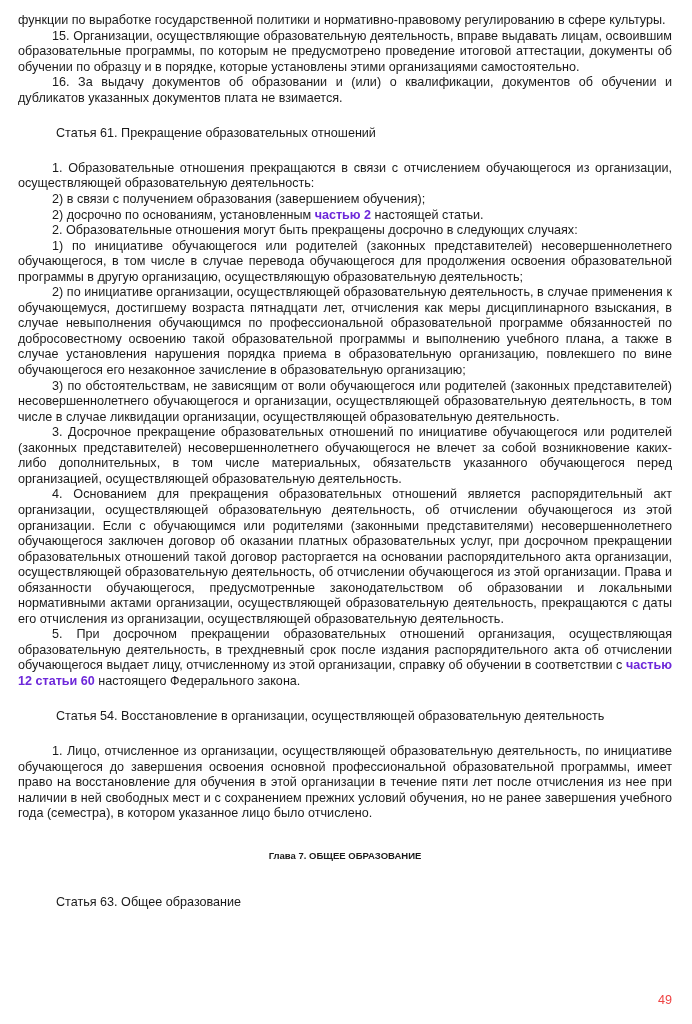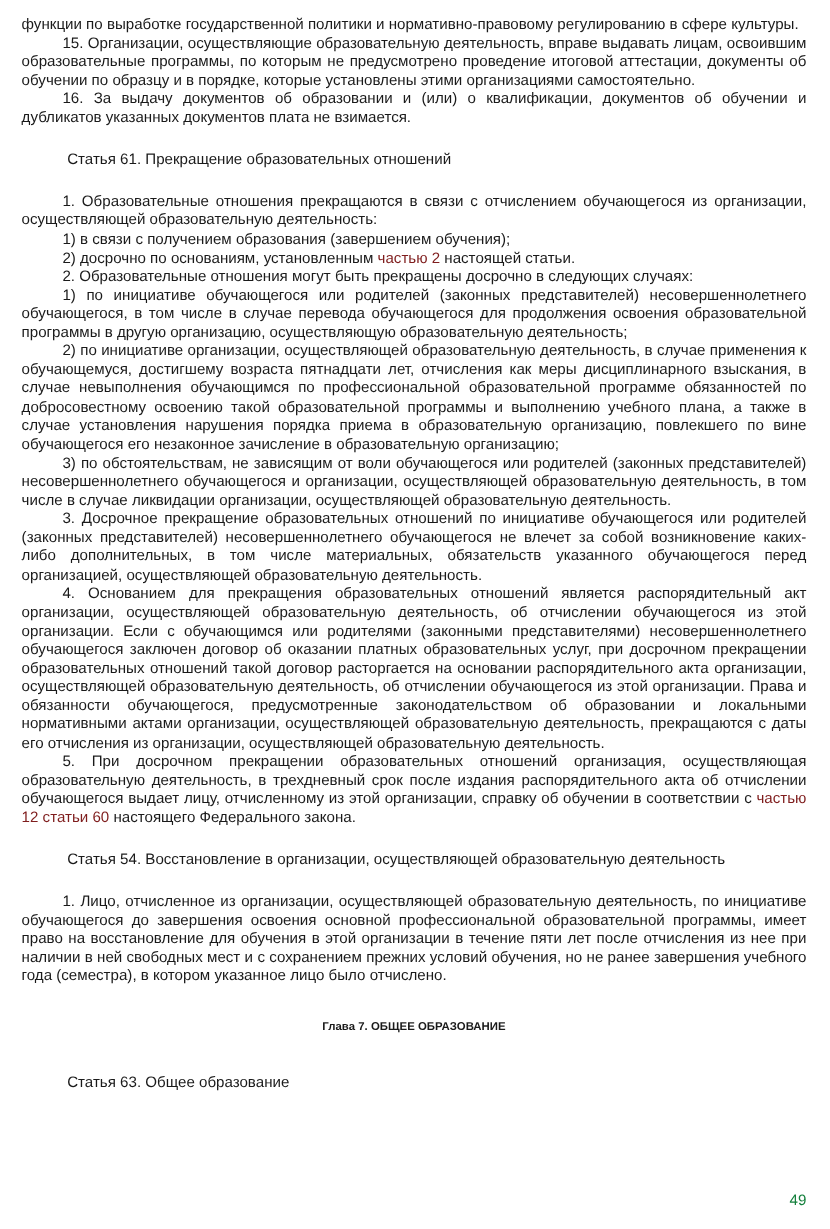--- a/index.html
+++ b/index.html
@@ -8,35 +8,35 @@
     position: absolute; left: 18px; top: 13px; width: 654px;
     font-family: "Liberation Sans", sans-serif;
     font-size: 12.6px; line-height: 15.55px; color: #1a1a1a;
     font-stretch: condensed;
   }
   .p { margin: 0; text-align: justify; text-indent: 34px; }
   .p.noindent { text-indent: 0; }
   .heading { margin: 4px; text-indent: 34px; }
   .gap { height: 15.55px; }
   .chapter { margin: 11px; text-align: center; font-weight: bold; font-size: 9.5px; }
-  a.link { color: #7f1d1d; text-decoration: none; }
-  .pagenum { position: absolute; right: 20px; top: 993px; font-family: "Liberation Sans", sans-serif; font-size: 12.6px; color: #15803d; }
+  a.link { color: #6d28d9; text-decoration: none; font-weight: bold; }
+  .pagenum { position: absolute; right: 20px; top: 993px; font-family: "Liberation Sans", sans-serif; font-size: 12.6px; color: #ef4444; }
 </style>
 </head>
 <body>
 
 <div class="page">
   <p class="p noindent">функции по выработке государственной политики и нормативно-правовому регулированию в сфере культуры.</p>
   <p class="p">15. Организации, осуществляющие образовательную деятельность, вправе выдавать лицам, освоившим образовательные программы, по которым не предусмотрено проведение итоговой аттестации, документы об обучении по образцу и в порядке, которые установлены этими организациями самостоятельно.</p>
   <p class="p">16. За выдачу документов об образовании и (или) о квалификации, документов об обучении и дубликатов указанных документов плата не взимается.</p>
   <div class="gap"></div>
   <p class="heading">Статья 61. Прекращение образовательных отношений</p>
   <div class="gap"></div>
   <p class="p">1. Образовательные отношения прекращаются в связи с отчислением обучающегося из организации, осуществляющей образовательную деятельность:</p>
-  <p class="p">1) в связи с получением образования (завершением обучения);</p>
+  <p class="p">2) в связи с получением образования (завершением обучения);</p>
   <p class="p"><span>2) досрочно по основаниям, установленным </span><a class="link" href="#">частью 2</a><span> настоящей статьи.</span></p>
   <p class="p">2. Образовательные отношения могут быть прекращены досрочно в следующих случаях:</p>
   <p class="p">1) по инициативе обучающегося или родителей (законных представителей) несовершеннолетнего обучающегося, в том числе в случае перевода обучающегося для продолжения освоения образовательной программы в другую организацию, осуществляющую образовательную деятельность;</p>
   <p class="p">2) по инициативе организации, осуществляющей образовательную деятельность, в случае применения к обучающемуся, достигшему возраста пятнадцати лет, отчисления как меры дисциплинарного взыскания, в случае невыполнения обучающимся по профессиональной образовательной программе обязанностей по добросовестному освоению такой образовательной программы и выполнению учебного плана, а также в случае установления нарушения порядка приема в образовательную организацию, повлекшего по вине обучающегося его незаконное зачисление в образовательную организацию;</p>
   <p class="p">3) по обстоятельствам, не зависящим от воли обучающегося или родителей (законных представителей) несовершеннолетнего обучающегося и организации, осуществляющей образовательную деятельность, в том числе в случае ликвидации организации, осуществляющей образовательную деятельность.</p>
   <p class="p">3. Досрочное прекращение образовательных отношений по инициативе обучающегося или родителей (законных представителей) несовершеннолетнего обучающегося не влечет за собой возникновение каких-либо дополнительных, в том числе материальных, обязательств указанного обучающегося перед организацией, осуществляющей образовательную деятельность.</p>
   <p class="p">4. Основанием для прекращения образовательных отношений является распорядительный акт организации, осуществляющей образовательную деятельность, об отчислении обучающегося из этой организации. Если с обучающимся или родителями (законными представителями) несовершеннолетнего обучающегося заключен договор об оказании платных образовательных услуг, при досрочном прекращении образовательных отношений такой договор расторгается на основании распорядительного акта организации, осуществляющей образовательную деятельность, об отчислении обучающегося из этой организации. Права и обязанности обучающегося, предусмотренные законодательством об образовании и локальными нормативными актами организации, осуществляющей образовательную деятельность, прекращаются с даты его отчисления из организации, осуществляющей образовательную деятельность.</p>
   <p class="p"><span>5. При досрочном прекращении образовательных отношений организация, осуществляющая образовательную деятельность, в трехдневный срок после издания распорядительного акта об отчислении обучающегося выдает лицу, отчисленному из этой организации, справку об обучении в соответствии с </span><a class="link" href="#">частью 12 статьи 60</a><span> настоящего Федерального закона.</span></p>
   <div class="gap"></div>
   <p class="heading">Статья 54. Восстановление в организации, осуществляющей образовательную деятельность</p>

